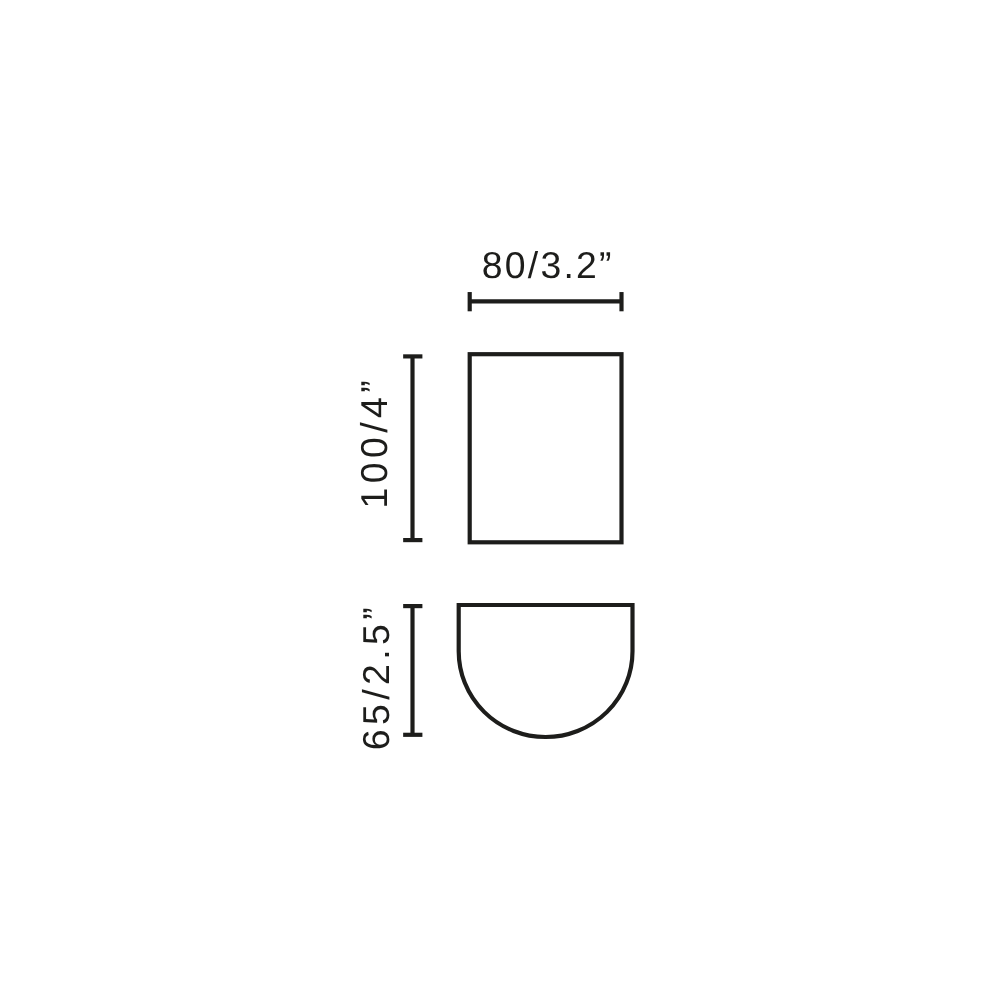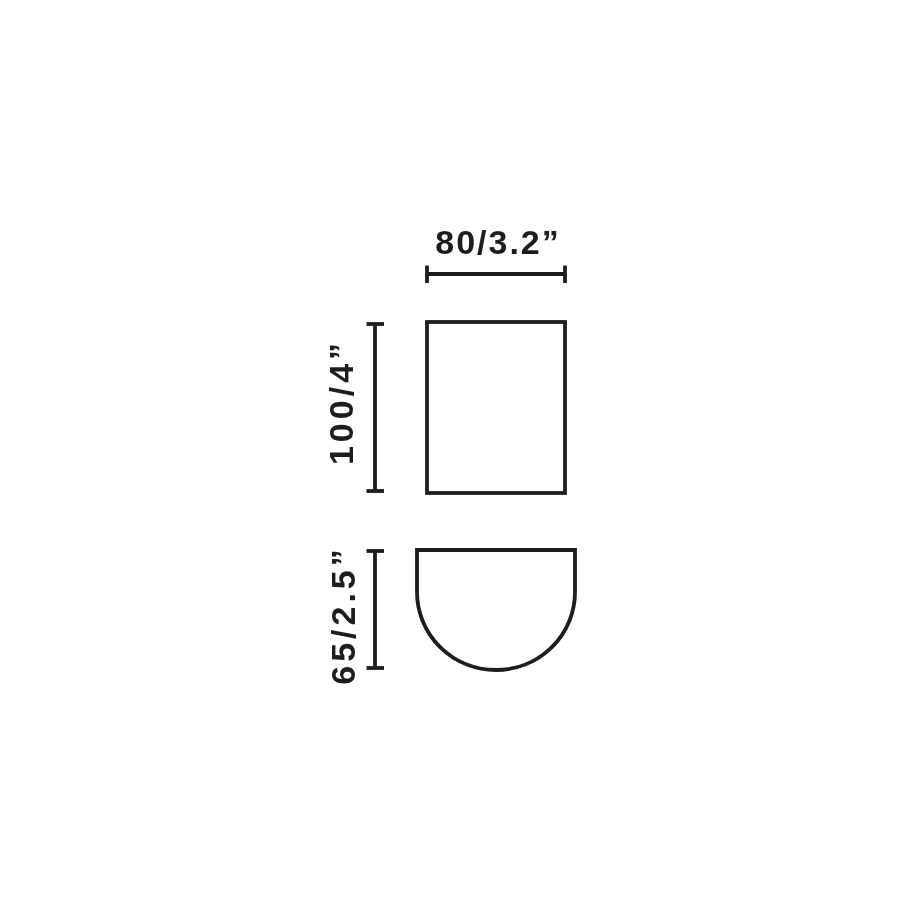--- a/index.html
+++ b/index.html
@@ -8,21 +8,20 @@
   body {
     background: var(--bg-color);
     font-family: "Liberation Sans", sans-serif;
   }
   .canvas {
     position: relative;
     width: 783px;
     height: 900px;
     background: var(--bg-color);
     overflow: hidden;
-    font-weight: bold;
   }
   .drawing-svg {
     position: absolute;
     left: 0;
     top: 0;
     width: 900px;
     height: 900px;
   }
   .drawing-svg line,
   .drawing-svg rect,

